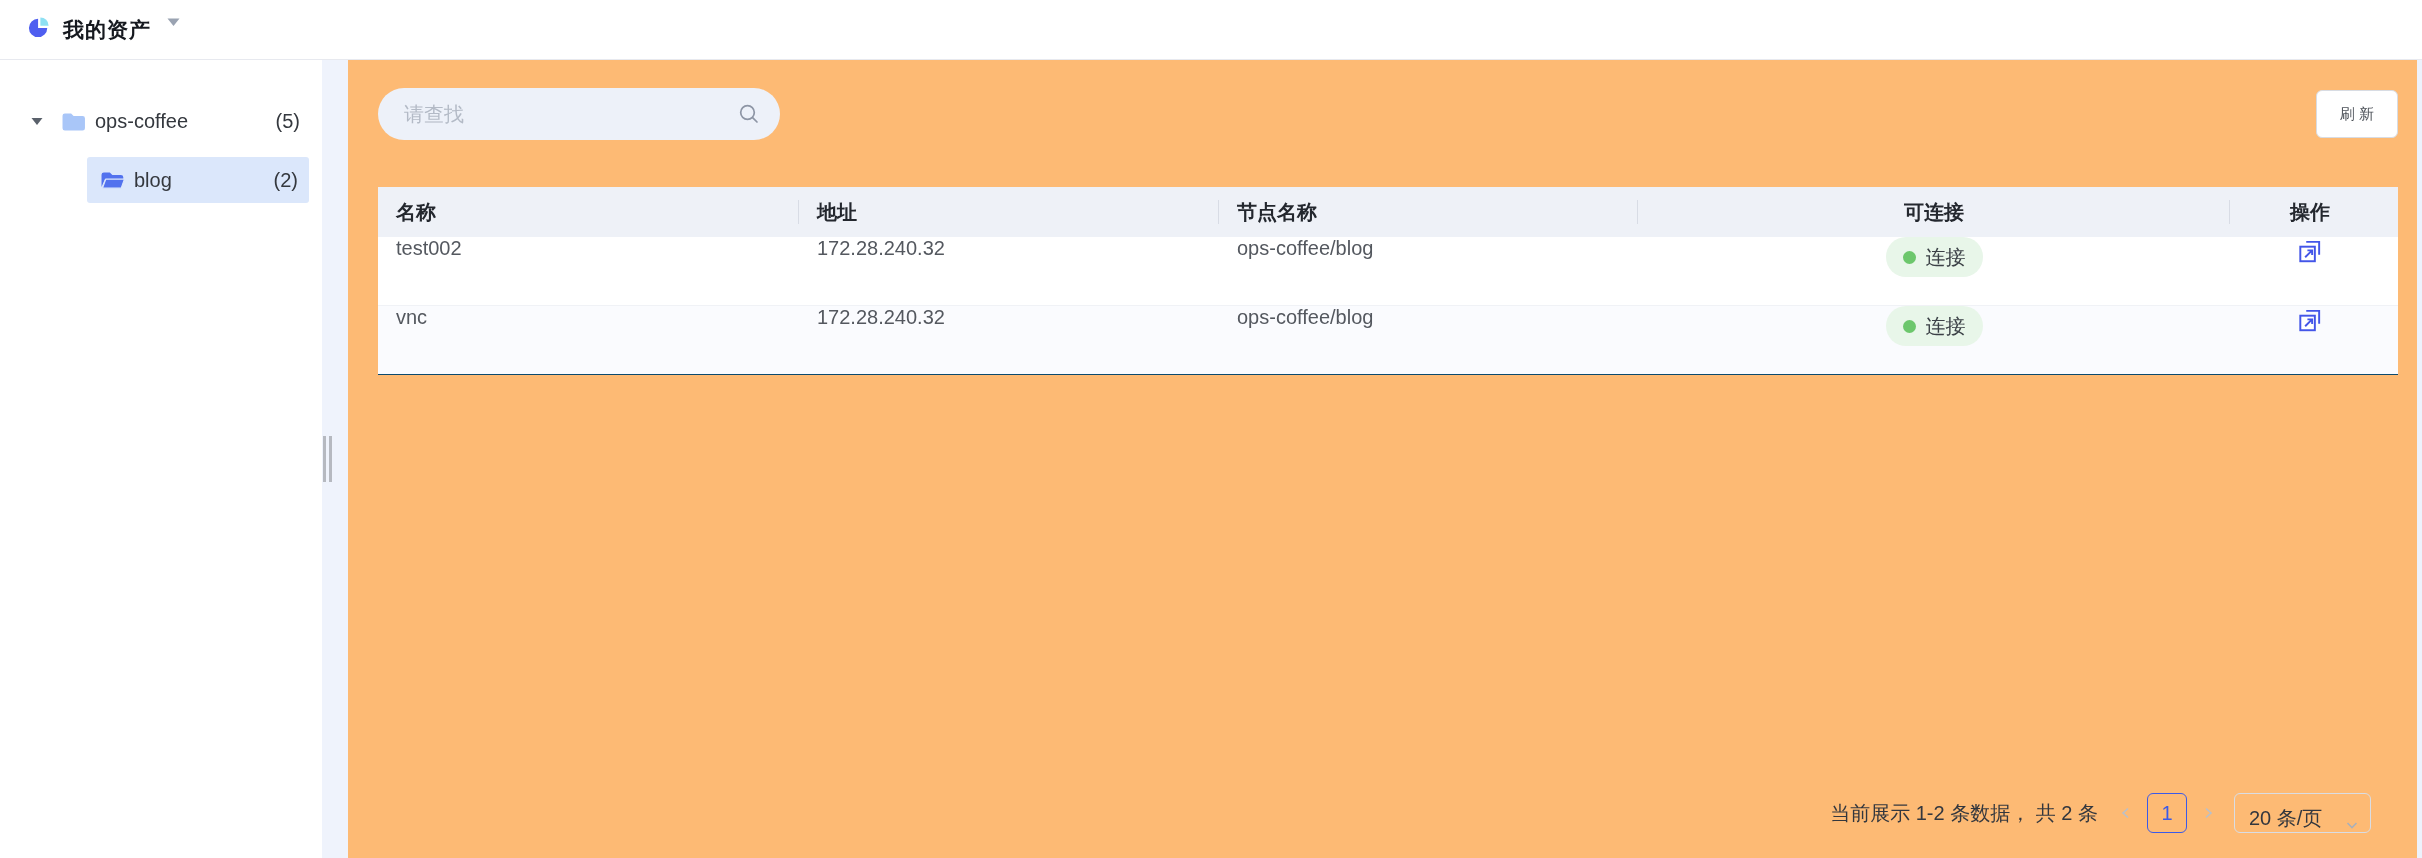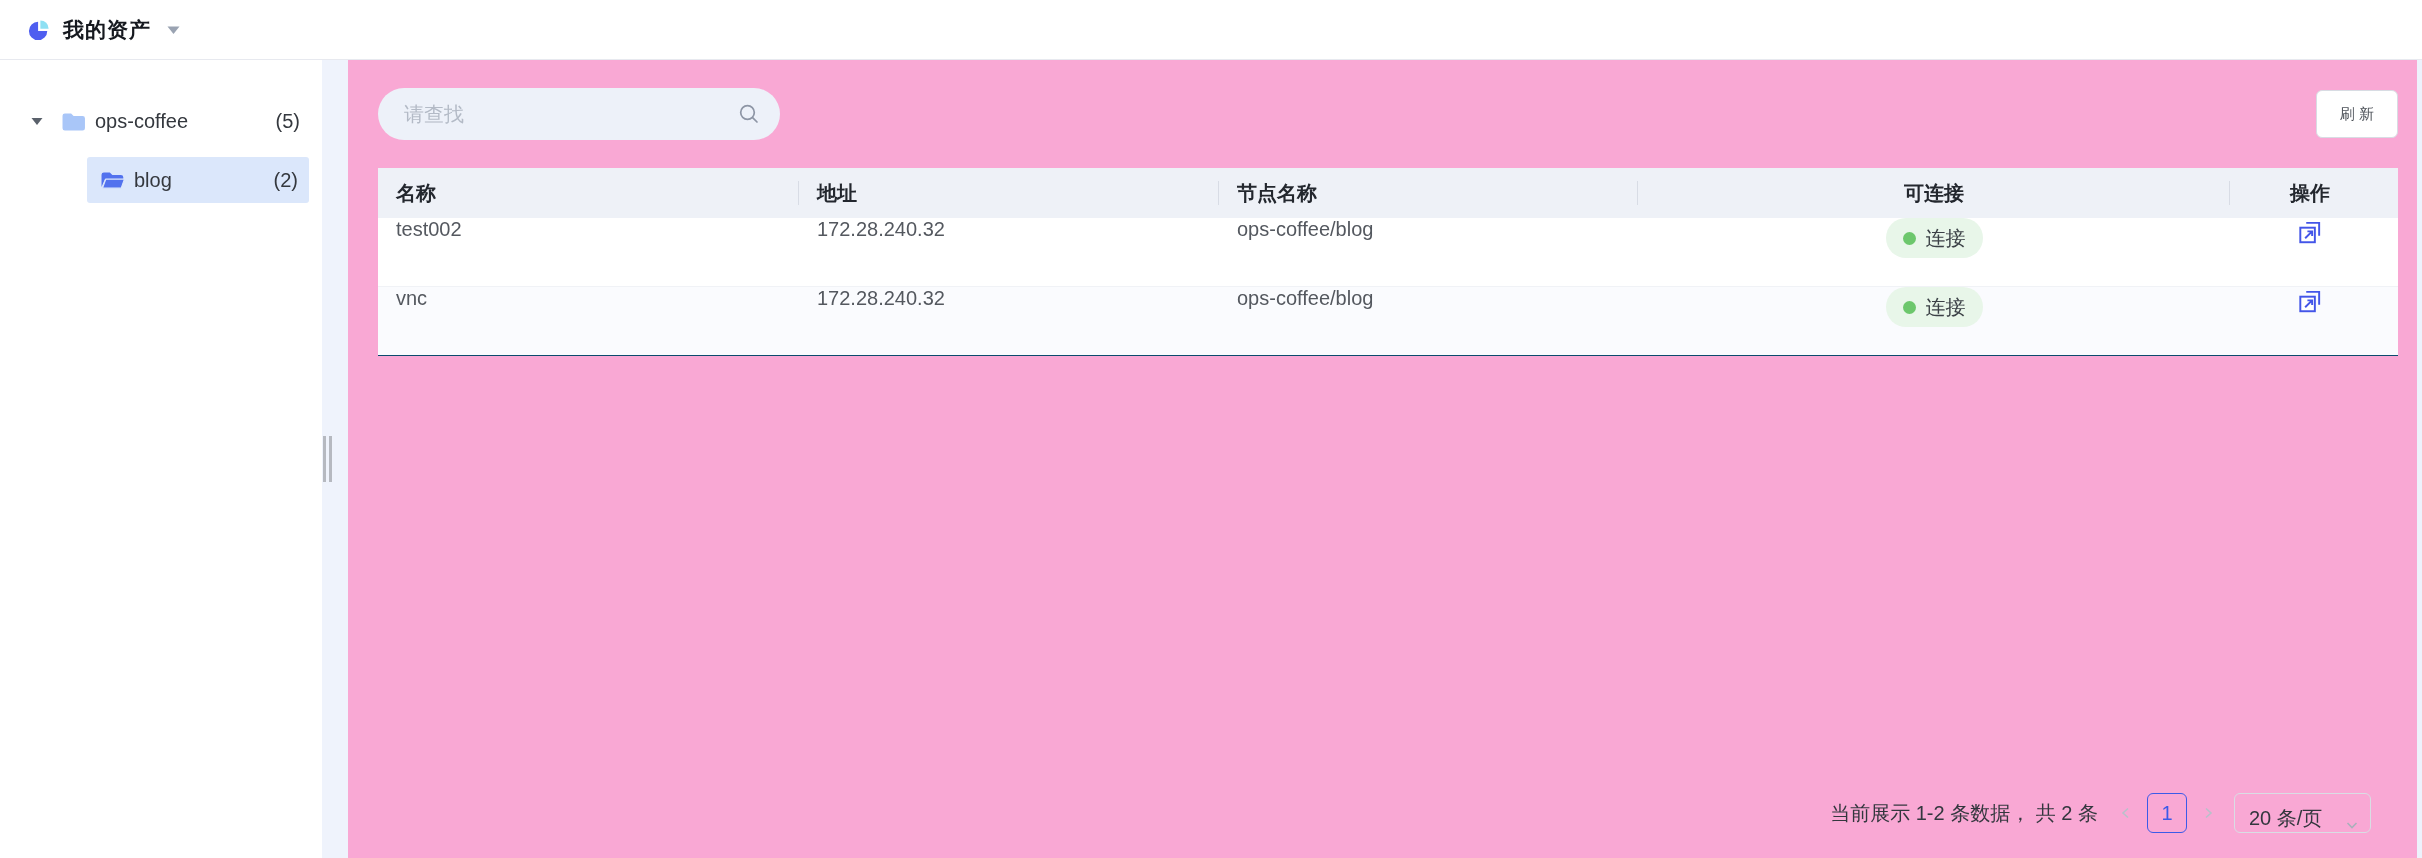--- a/index.html
+++ b/index.html
@@ -2,57 +2,57 @@
 <html><head>
 <meta charset="utf-8">
 <style>
   html,body{margin:0;padding:0}
   body{width:2422px;height:858px;overflow:hidden;background:#fff;
        font-family:"Liberation Sans",sans-serif;color:#33373e;position:relative}
 
   
   .topbar{height:60px;box-sizing:border-box;display:flex;align-items:center;
           padding-left:28px;background:#fff;border-bottom:1px solid #e7e9ef}
-  .brand{display:flex;align-items:center;cursor:pointer}
+  .brand{display:flex;align-items:flex-start;cursor:pointer}
   .logo{width:22px;height:22px;display:block}
   .title{font-size:21px;font-weight:700;color:#16191f;margin-left:13px;letter-spacing:1px}
   .topbar-caret{margin-left:15px;display:flex;align-items:center}
 
   
   .layout{display:flex;height:798px}
   .sidebar{width:322px;box-sizing:border-box;background:#fff;padding-top:38px;flex:none}
   .tree-node{display:flex;align-items:center;height:46px;font-size:20px;color:#34383e;cursor:pointer}
   .node-root{padding:0 22px 0 30px}
   .caret-icon{width:14px;display:flex;margin-right:17px;flex:none}
   .folder-icon{width:25px;display:flex;margin-right:9px;flex:none}
   .node-count{margin-left:auto;color:#34383e}
   .node-child{margin:13px 0 0 87px;width:222px;box-sizing:border-box;
               padding:0 11px 0 13px;background:#dbe7fb;border-radius:3px}
 
   .gutter{width:26px;flex:none;background:#eff3fc;position:relative}
   .resize-handle{position:absolute;left:1px;top:50%;transform:translateY(-50%);
                  display:flex;gap:3px;cursor:col-resize}
   .resize-handle span{width:3px;height:46px;background:#b6b9c0}
 
-  .main{flex:1;box-sizing:border-box;background:#f9a8d4;position:relative;
+  .main{flex:1;box-sizing:border-box;background:#fdba74;position:relative;
         padding:28px 24px 0 30px}
 
   
   .toolbar{display:flex;justify-content:space-between;align-items:center}
   .search{width:402px;height:52px;box-sizing:border-box;background:#edf1f9;border-radius:26px;
           display:flex;align-items:center;padding:0 20px 0 24px}
   .search input{flex:1;border:none;background:transparent;outline:none;
                 font-size:20px;color:#33373e;font-family:inherit;min-width:0}
   .search input::placeholder{color:#b3bac6}
   .search-icon{display:flex;margin-left:10px}
   .btn-refresh{height:48px;padding:0 23px;background:#fff;border:1px solid #d8dce3;border-radius:6px;
                font-size:15px;color:#4c5158;font-family:inherit;cursor:pointer}
 
   
-  .table{margin-top:28px}
+  .table{margin-top:47px}
   .thead{display:flex;height:50px;background:#eef1f7;align-items:stretch}
   .th{display:flex;align-items:center;box-sizing:border-box;position:relative;
       font-size:20px;font-weight:700;color:#23272e}
   .th:not(:last-child)::after{content:"";position:absolute;right:0;top:13px;height:24px;width:1px;background:#d8dce5}
   .tr{display:flex;height:68px;align-items:flex-start;background:#fff;
       border-bottom:1px solid #f0f2f6;font-size:20px;color:#54585f}
   .tr.alt{background:#fafbfe;border-bottom:1px solid #0c4a6e}
   .td{display:flex;align-items:center;box-sizing:border-box}
   .c1{width:421px;padding-left:18px}
   .c2{width:420px;padding-left:18px}

